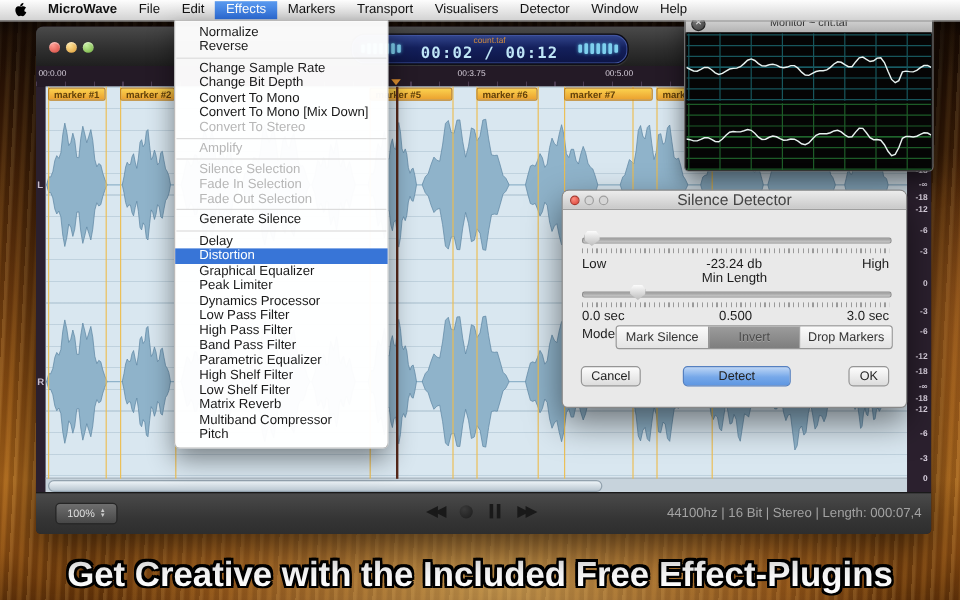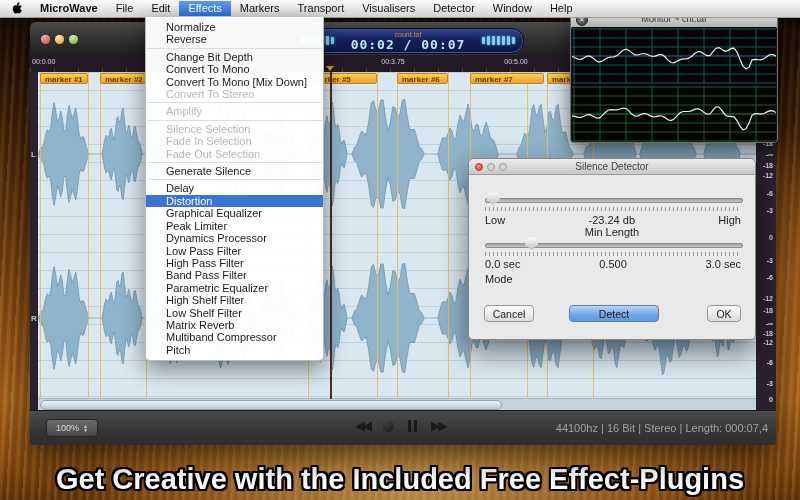--- a/index.html
+++ b/index.html
@@ -87,21 +87,21 @@
   .mon-close{position:absolute;left:5px;top:3px;width:10px;height:10px;border-radius:50%;
     background:radial-gradient(circle at 35% 30%,#777,#3d3d3d);border:1px solid #222;color:#eee;
     font-size:7px;line-height:9px;text-align:center;}
   .mon-scope{position:absolute;left:1px;top:16px;width:204px;height:115px;background:#050505;}
   
   .dialog{position:absolute;left:468px;top:158px;width:288px;height:182px;z-index:30;border-radius:6px 6px 5px 5px;
     background:#e9e9e9;border:1px solid #888;box-shadow:0 12px 28px rgba(0,0,0,.5);box-sizing:border-box;
     font-size:11px;color:#1d1d1d;}
   .dlg-title{position:absolute;left:0;top:0;width:100%;height:15px;border-radius:5px 5px 0 0;
     background:linear-gradient(#ececec,#c9c9c9);border-bottom:1px solid #9e9e9e;
-    text-align:center;font-size:10px;color:#444;line-height:15px;}
+    text-align:center;font-size:13px;color:#444;line-height:15px;}
   .dlg-lights{position:absolute;left:6px;top:4px;display:flex;gap:4px;}
   .dlg-light{width:8px;height:8px;border-radius:50%;box-sizing:border-box;}
   .dlg-light.red{background:radial-gradient(circle at 35% 30%,#ff8d80,#d84338);border:1px solid #a8362c;}
   .dlg-light.dim{background:#d6d6d6;border:1px solid #9f9f9f;}
   .dlg-center{position:absolute;left:0;width:100%;text-align:center;}
   .slider{position:absolute;left:16px;width:256px;height:13px;}
   .strack{position:absolute;left:0;top:6px;width:100%;height:3px;background:linear-gradient(#9f9f9f,#c9c9c9);
     border-radius:2px;border:1px solid #8e8e8e;}
   .sthumb{position:absolute;top:0;width:13px;height:13px;margin-left:-6px;
     background:linear-gradient(#fefefe,#bdbdbd);filter:drop-shadow(0 0 .5px #666);
@@ -146,21 +146,21 @@
         <div class="vu" style="right:8px;" id="vuR">
             <span style="height: 7px;"></span>
             <span></span>
             <span></span>
             <span></span>
             <span></span>
             <span></span>
             <span style="height: 7px;"></span>
           </div>
         <div class="lcd-file">count.taf</div>
-        <div class="lcd-time">00:02 / 00:07</div>
+        <div class="lcd-time">00:02 / 00:12</div>
       </div>
     </div>
     <div class="ruler" id="ruler">
         <div class="rlabel" style="left: 2px; transform: none;">00:0.00</div>
         <div class="rlabel" style="left: 363px;">00:3.75</div>
         <div class="rlabel" style="left: 486px;">00:5.00</div>
         <div class="ph-tri" style="left: 300px;"></div>
       </div>
     <div class="content">
       <div class="leftcol">
@@ -332,20 +332,25 @@
       <div class="strack"></div>
       <div class="sthumb" id="thumb2" style="left: 18%;"></div>
     </div>
     <div class="ticks" style="top:93px;"></div>
     <div class="dlg-row" style="top:99px;">
       <span>0.0 sec</span>
       <span>0.500</span>
       <span>3.0 sec</span>
     </div>
     <div style="position:absolute;left:16px;top:114px;">Mode</div>
+    <div class="seg" style="top:112px;">
+      <div>Mark Silence</div>
+      <div class="on">Invert</div>
+      <div>Drop Markers</div>
+    </div>
     <div class="btn" style="left:15px;top:146px;width:50px;">Cancel</div>
     <div class="btn blue" style="left:100px;top:146px;width:90px;">Detect</div>
     <div class="btn" style="left:238px;top:146px;width:34px;">OK</div>
   </div>
 
   <div class="menubar" id="menubar">
     <span class="apple">
       <svg width="11" height="13" viewBox="0 0 11 13">
           <path d="M8.3 6.9c0-1.7 1.4-2.5 1.4-2.5S8.9 3.2 7.3 3.2c-.9 0-1.5.5-1.9.5-.4 0-1.1-.5-1.9-.5C1.9 3.2.8 4.6.8 6.4c0 2.6 1.9 5.1 2.9 5.1.5 0 1-.4 1.7-.4s1.1.4 1.7.4c1 0 2.7-2.2 2.8-3.4 0 0-1.6-.4-1.6-1.2zM6.8 2.4c.5-.6.8-1.4.7-2.2-.7.1-1.5.5-2 1.1-.4.5-.8 1.3-.7 2.1.8.1 1.5-.4 2-1z" fill="#000"></path>
         </svg>
@@ -359,20 +364,21 @@
       <span class="menu-item">Visualisers</span>
       <span class="menu-item">Detector</span>
       <span class="menu-item">Window</span>
       <span class="menu-item">Help</span>
     </div>
 
   <div class="dropdown" id="dropdown">
       <div class="dd-item">Normalize</div>
       <div class="dd-item">Reverse</div>
       <div class="dd-sep"></div>
+      <div class="dd-item">Change Sample Rate</div>
       <div class="dd-item">Change Bit Depth</div>
       <div class="dd-item">Convert To Mono</div>
       <div class="dd-item">Convert To Mono [Mix Down]</div>
       <div class="dd-item dis">Convert To Stereo</div>
       <div class="dd-sep"></div>
       <div class="dd-item dis">Amplify</div>
       <div class="dd-sep"></div>
       <div class="dd-item dis">Silence Selection</div>
       <div class="dd-item dis">Fade In Selection</div>
       <div class="dd-item dis">Fade Out Selection</div>

